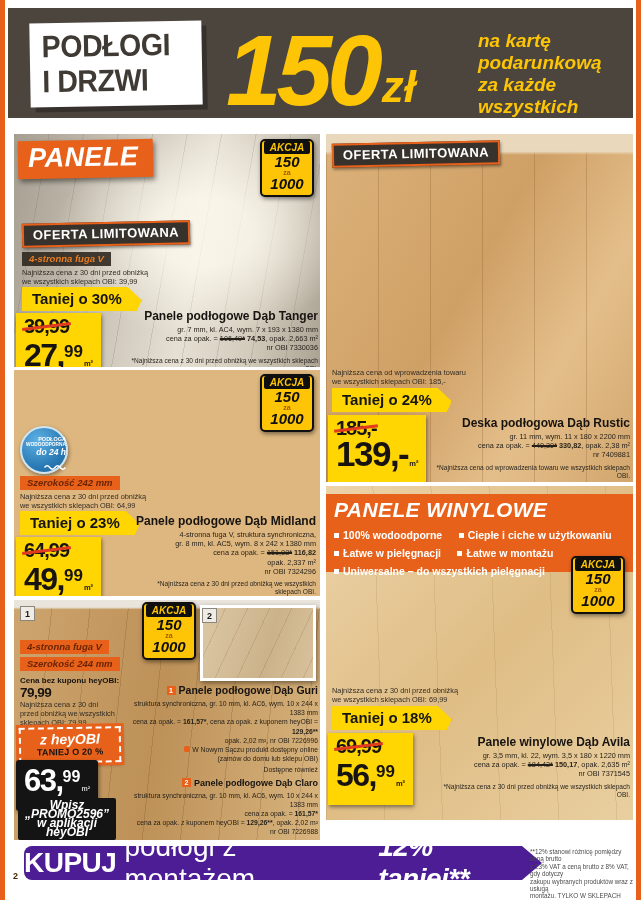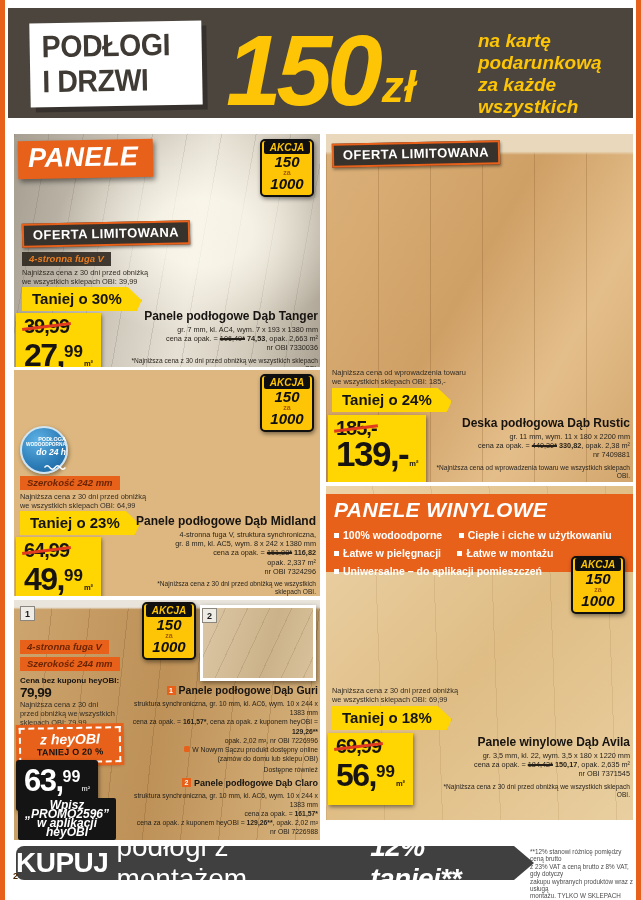--- a/index.html
+++ b/index.html
@@ -109,21 +109,21 @@
   .appicon{display:inline-block;width:6px;height:6px;background:#e8611a;border-radius:1.5px;margin-right:2px;}
 
   
   .winylhead{position:absolute;left:0;top:8px;right:0;height:78px;background:#e8611a;color:#fff;padding:4px 8px;box-sizing:border-box;}
   .winyltitle{font-size:21px;font-weight:900;font-style:italic;letter-spacing:.4px;margin-bottom:3px;}
   .featrow{line-height:15px;white-space:nowrap;}
   .feat{display:inline-flex;align-items:center;gap:4px;margin-right:12px;color:#fff;font-weight:800;font-size:10.5px;}
   .sq{width:5px;height:5px;background:#fff;flex:none;}
 
   
-  .banner{position:absolute;left:16px;top:846px;width:518px;height:34px;background:#404040;
+  .banner{position:absolute;left:24px;top:846px;width:518px;height:34px;background:#4c1d95;
       border-radius:8px 0 0 8px;display:flex;align-items:center;justify-content:center;color:#fff;
       clip-path:polygon(0 0, calc(100% - 20px) 0, 100% 50%, calc(100% - 20px) 100%, 0 100%);}
   .banner .b1{font-size:28px;font-weight:900;letter-spacing:-.5px;}
   .banner .b2{font-size:28px;font-weight:400;margin:0 8px;}
   .banner .b3{font-size:28px;font-weight:900;font-style:italic;letter-spacing:-.5px;margin-right:14px;}
   .pagenum{position:absolute;left:13px;top:871px;font-size:9px;color:#4a2503;font-weight:700;z-index:7;}
   .legal{position:absolute;left:530px;top:848px;width:104px;font-size:6.3px;line-height:7.4px;color:#4c4c4c;}
 </style>
 </head>
 <body>
@@ -297,21 +297,21 @@
             <span>Łatwe w pielęgnacji</span>
           </span>
         <span class="feat">
             <span class="sq"></span>
             <span>Łatwe w montażu</span>
           </span>
       </div>
       <div class="featrow">
         <span class="feat">
             <span class="sq"></span>
-            <span>Uniwersalne – do aplikacji pomieszczeń</span>
+            <span>Uniwersalne – do wszystkich pielęgnacji</span>
           </span>
       </div>
     </div>
     <div class="akcja" style="right:8px;top:70px;z-index:2;">
       <div class="akcja-top">AKCJA</div>
       <div class="akcja-n">150</div>
       <div class="akcja-za">za</div>
       <div class="akcja-n">1000</div>
     </div>
     <div class="note" style="left:6px;top:200px;">

